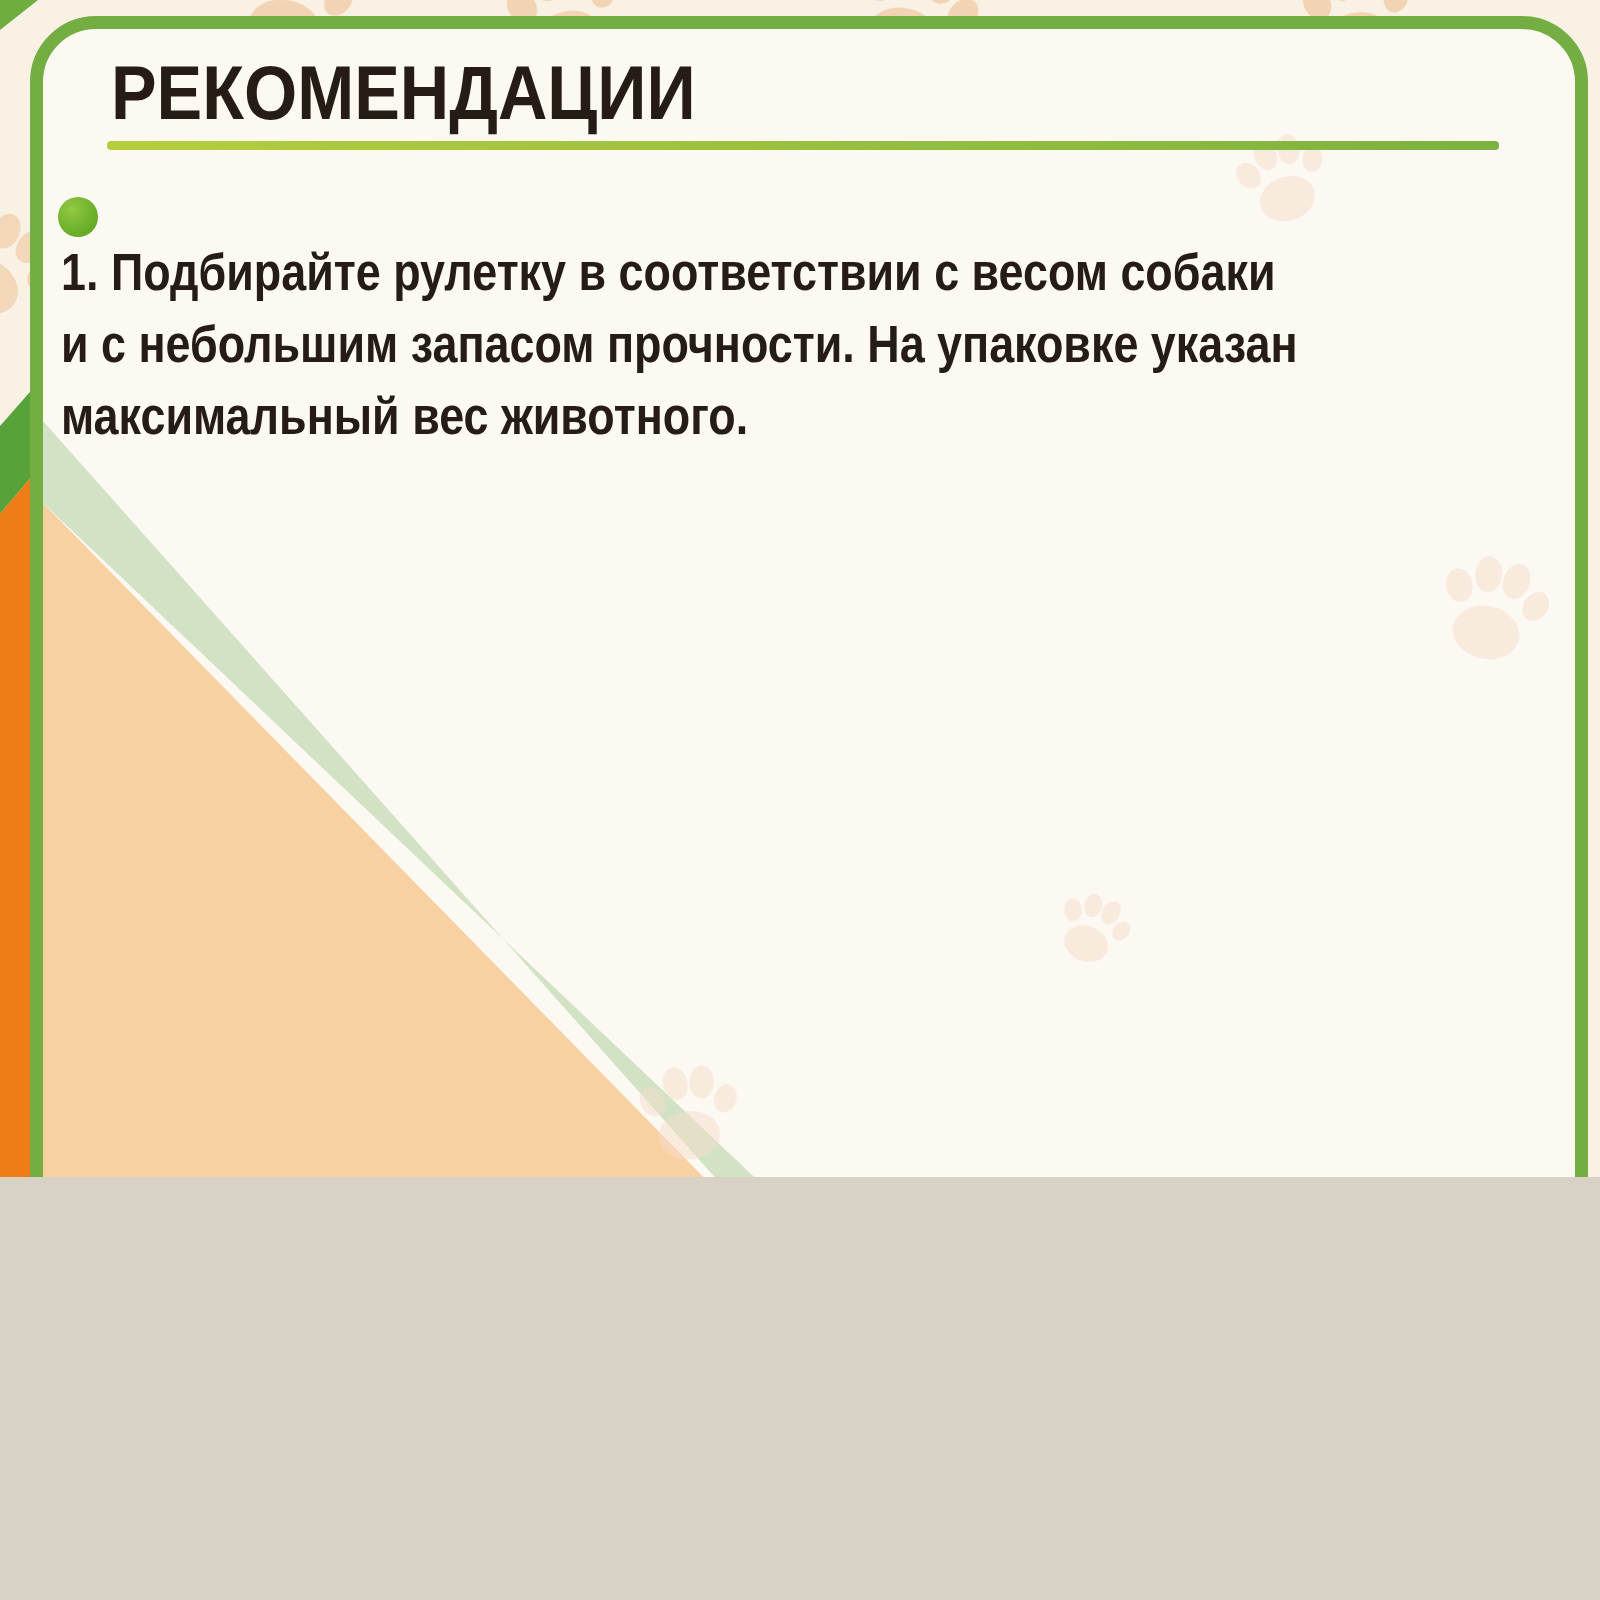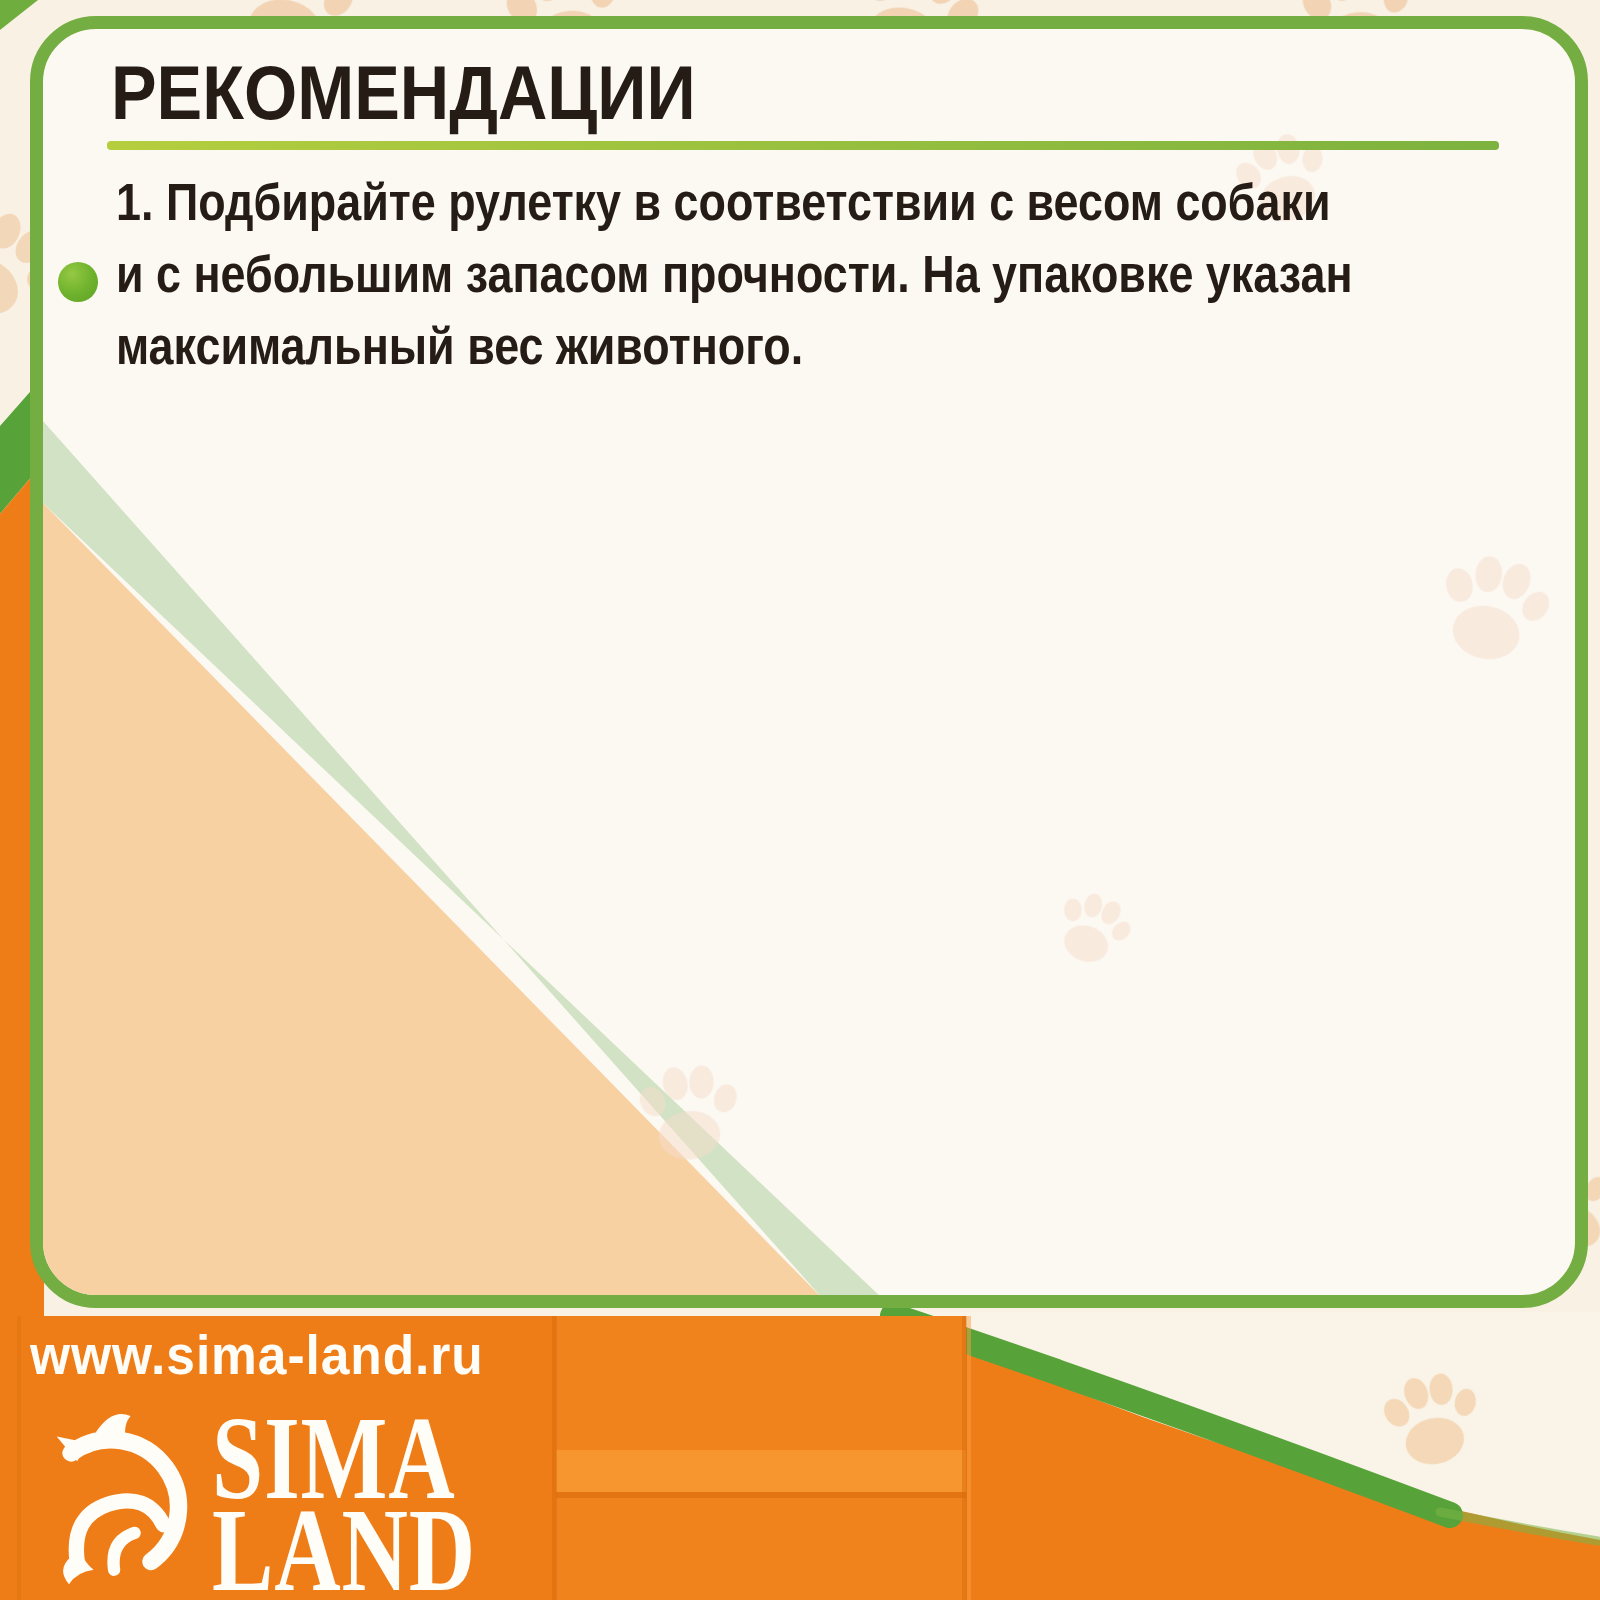--- a/index.html
+++ b/index.html
@@ -1,17 +1,17 @@
 <!DOCTYPE html>
 <html><head>
 <meta charset="utf-8">
 <style>
   html,body{margin:0;padding:0;background:#d8d2c6;}
   #stage{
-    position:relative;width:1600px;height:1600px;overflow:hidden;
+    position:relative;width:1600px;height:1177px;overflow:hidden;
     background:#ef4444;
     font-family:"Liberation Sans", sans-serif;
   }
   #bg-art{position:absolute;left:0;top:0;width:1600px;height:1600px;}
   
   #card{
     position:absolute;left:30px;top:16px;width:1558px;height:1292px;
     box-sizing:border-box;border:13px solid #74ad41;border-radius:66px;
     background:#fcf8f2;overflow:hidden;
   }
@@ -24,21 +24,21 @@
   #card-title{
     position:absolute;left:68px;top:20px;
     font-size:76px;font-weight:bold;color:#241c15;letter-spacing:0;
     transform:scaleX(.9);transform-origin:left top;white-space:nowrap;
   }
   #title-rule{
     position:absolute;left:64px;top:112px;width:1392px;height:9px;
     background:linear-gradient(to right,#b5ce3e,#7cb23f);border-radius:4px;
   }
   #rec-list{position:absolute;left:0px;top:138px;width:1534px;}
-  .rec-row{display:flex;align-items:center;margin:0 0 8px 0;}
+  .rec-row{display:flex;align-items:flex-start;margin:16px 0 8px 0;flex-direction:column;}
   .dot{
     flex:0 0 auto;width:40px;height:40px;margin:14px 0 0 15px;border-radius:50%;
     background:radial-gradient(circle at 35% 30%,#95c943 0%,#6db12c 55%,#5ea326 100%);
   }
   .rec-text{
     margin-left:18px;width:1580px;flex:0 0 auto;
     font-size:51px;font-weight:bold;color:#241c15;line-height:72px;
     white-space:pre;letter-spacing:0;
     transform:scaleX(.88);transform-origin:left top;
   }

